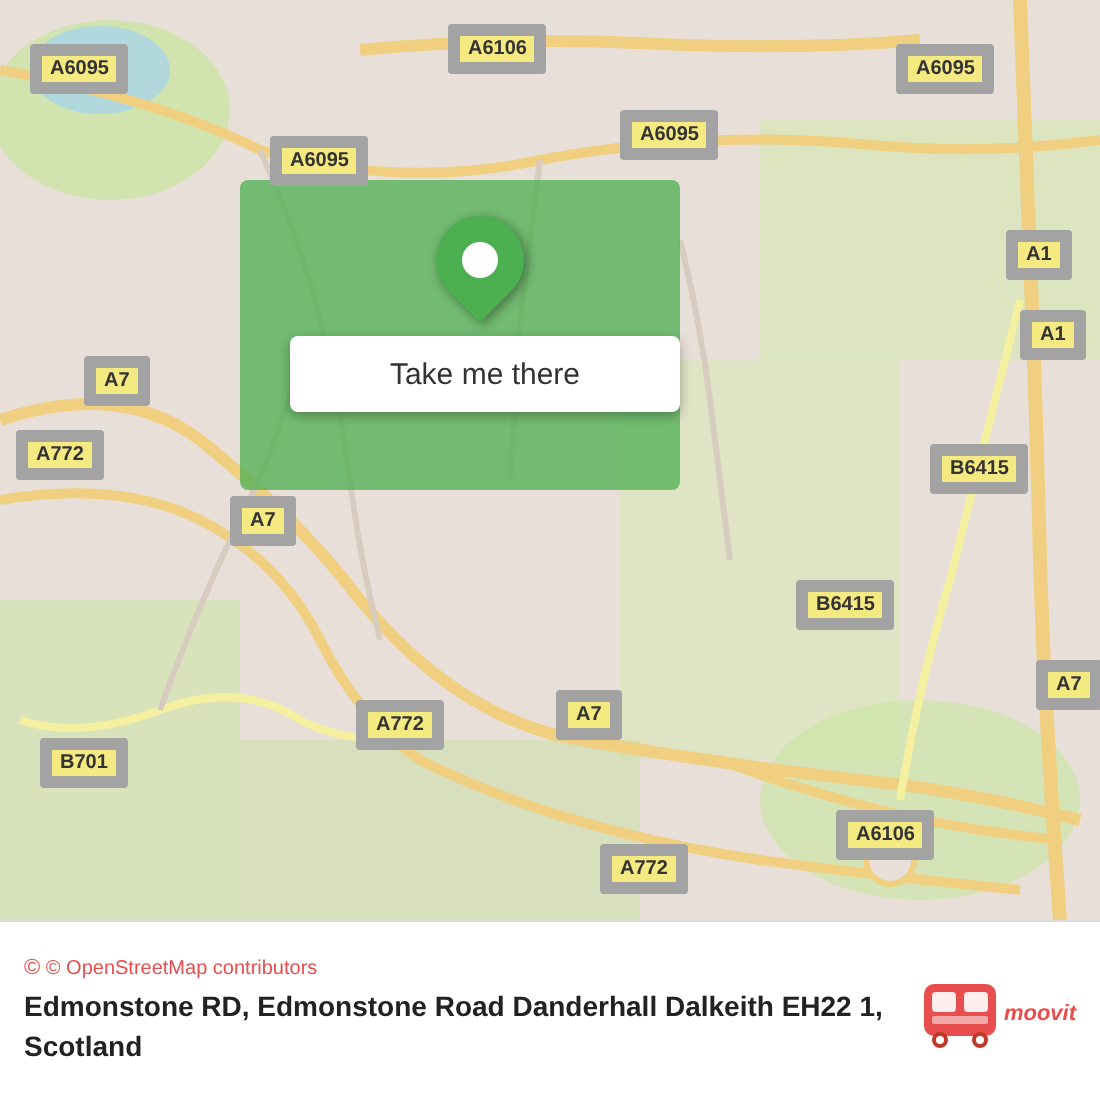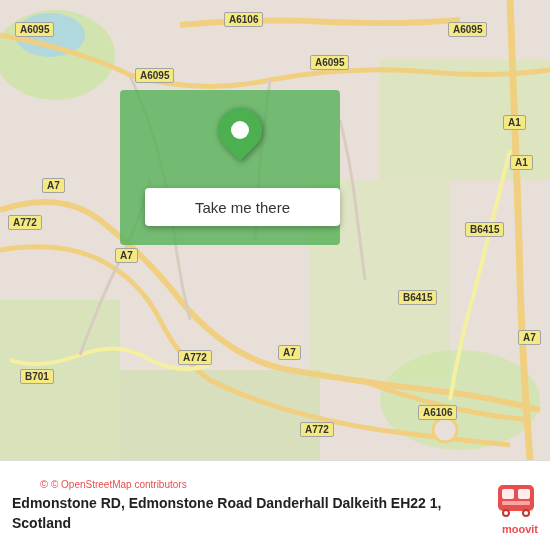--- a/index.html
+++ b/index.html
@@ -63,21 +63,21 @@
       width: 18px;
       height: 18px;
       background-color: white;
       border-radius: 50%;
       transform: rotate(45deg);
     }
 
     
     #take-me-there-btn {
       position: absolute;
-      top: 188px;
+      top: 168px;
       left: 145px;
       width: 195px;
       height: 38px;
       background-color: white;
       border: none;
       border-radius: 4px;
       font-size: 15px;
       font-weight: 500;
       color: #333;
       cursor: pointer;
@@ -89,21 +89,21 @@
 
     
     .road-label {
       position: absolute;
       font-size: 10px;
       font-weight: bold;
       background: #f5e982;
       color: #333;
       padding: 1px 4px;
       border-radius: 2px;
-      border: 1px solid #a3a3a3;
+      border: 6px solid #a3a3a3;
       white-space: nowrap;
     }
 
     
     #info-bar {
       height: 90px;
       background: white;
       border-top: 1px solid #ddd;
       display: flex;
       align-items: center;
@@ -119,33 +119,33 @@
       font-size: 14px;
       font-weight: bold;
       color: #222;
       line-height: 1.4;
     }
 
     #osm-attribution {
       font-size: 10px;
       color: #888;
       margin-bottom: 4px;
-      margin-left: 28px;
     }
 
     #osm-attribution span {
       color: #e84e4e;
     }
 
     
     #moovit-logo {
       display: flex;
-      flex-direction: column;
-      align-items: flex-end;
+      flex-direction: row;
+      align-items: center;
       flex-shrink: 0;
+      font-style: italic;
     }
 
     .moovit-icon {
       width: 44px;
       height: 44px;
     }
 
     .moovit-text {
       font-size: 11px;
       font-weight: bold;

